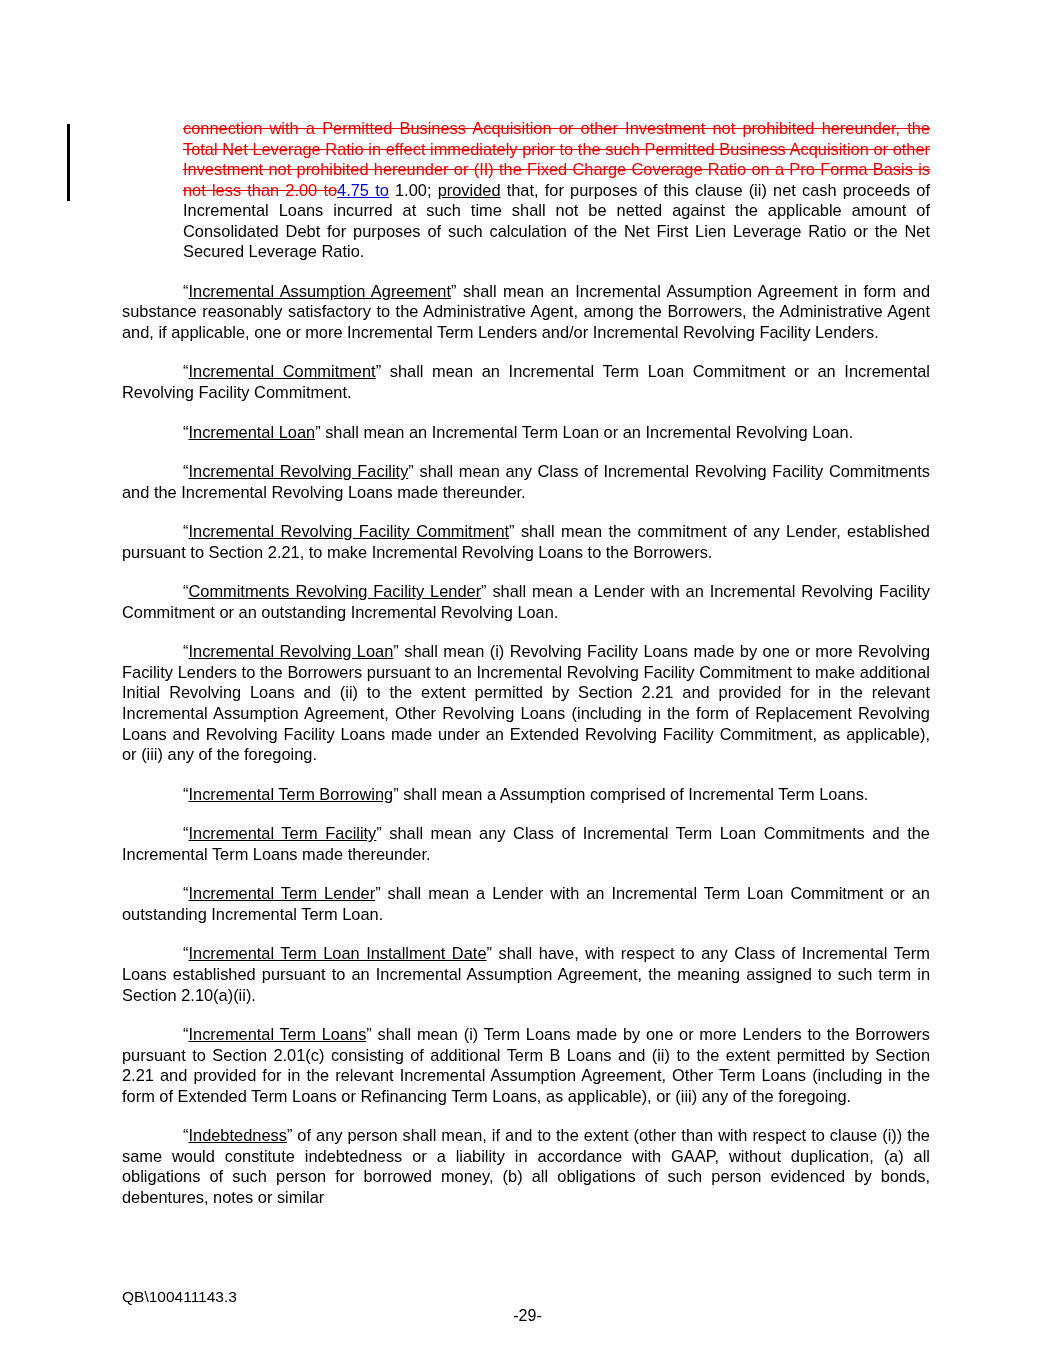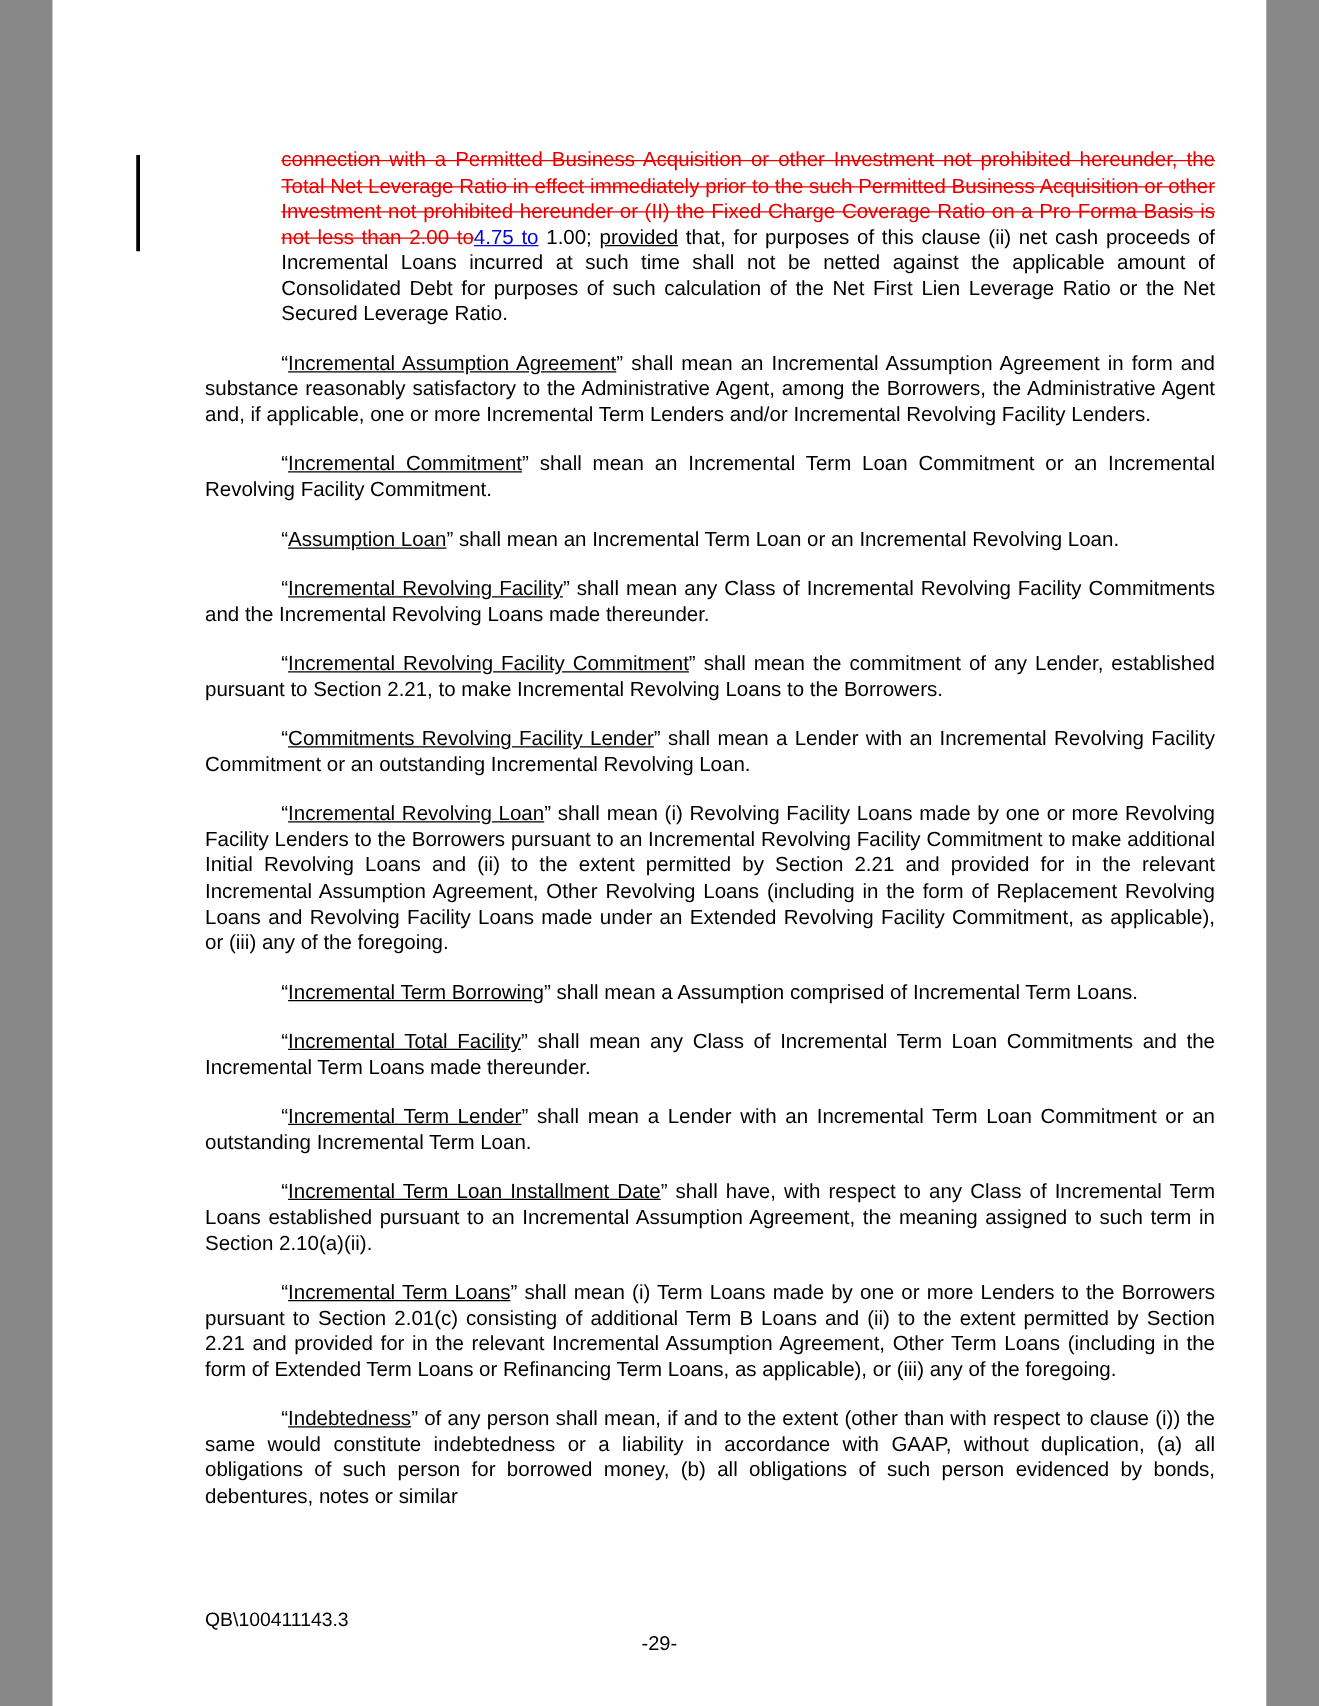--- a/index.html
+++ b/index.html
@@ -4,21 +4,21 @@
 <style>
   :root {
     --del: #e80000;
     --ins: #0000dd;
     --text: #000000;
     --page-bg: #ffffff;
   }
   html, body { margin: 0; padding: 0; background: #888; }
   .page {
     position: relative;
-    width: 971px;
+    width: 1055px;
     height: 1365px;
     background: var(--page-bg);
     margin: 0 auto;
     font-family: "Liberation Sans", sans-serif;
     color: var(--text);
     overflow: hidden;
   }
   .content {
     position: absolute;
     left: 122px;
@@ -61,27 +61,27 @@
 </style>
 </head>
 <body>
 
 <div class="page">
   <div class="change-bar"></div>
   <div class="content">
       <p class="para block-indent"><span class="del">connection with a Permitted Business Acquisition or other Investment not prohibited hereunder, the Total Net Leverage Ratio in effect immediately prior to the such Permitted Business Acquisition or other Investment not prohibited hereunder or (II) the Fixed Charge Coverage Ratio on a Pro Forma Basis is not less than 2.00 to</span><span class="ins">4.75 to</span><span> 1.00; </span><span class="uline">provided</span><span> that, for purposes of this clause (ii) net cash proceeds of Incremental Loans incurred at such time shall not be netted against the applicable amount of Consolidated Debt for purposes of such calculation of the Net First Lien Leverage Ratio or the Net Secured Leverage Ratio.</span></p>
       <p class="para first-indent"><span>“</span><span class="term">Incremental Assumption Agreement</span><span>” shall mean an Incremental Assumption Agreement in form and substance reasonably satisfactory to the Administrative Agent, among the Borrowers, the Administrative Agent and, if applicable, one or more Incremental Term Lenders and/or Incremental Revolving Facility Lenders.</span></p>
       <p class="para first-indent"><span>“</span><span class="term">Incremental Commitment</span><span>” shall mean an Incremental Term Loan Commitment or an Incremental Revolving Facility Commitment.</span></p>
-      <p class="para first-indent"><span>“</span><span class="term">Assumption Loan</span><span>” shall mean an Incremental Term Loan or an Incremental Revolving Loan.</span></p>
+      <p class="para first-indent"><span>“</span><span class="term">Incremental Loan</span><span>” shall mean an Incremental Term Loan or an Incremental Revolving Loan.</span></p>
       <p class="para first-indent"><span>“</span><span class="term">Incremental Revolving Facility</span><span>” shall mean any Class of Incremental Revolving Facility Commitments and the Incremental Revolving Loans made thereunder.</span></p>
       <p class="para first-indent"><span>“</span><span class="term">Incremental Revolving Facility Commitment</span><span>” shall mean the commitment of any Lender, established pursuant to Section 2.21, to make Incremental Revolving Loans to the Borrowers.</span></p>
       <p class="para first-indent"><span>“</span><span class="term">Commitments Revolving Facility Lender</span><span>” shall mean a Lender with an Incremental Revolving Facility Commitment or an outstanding Incremental Revolving Loan.</span></p>
       <p class="para first-indent"><span>“</span><span class="term">Incremental Revolving Loan</span><span>” shall mean (i) Revolving Facility Loans made by one or more Revolving Facility Lenders to the Borrowers pursuant to an Incremental Revolving Facility Commitment to make additional Initial Revolving Loans and (ii) to the extent permitted by Section 2.21 and provided for in the relevant Incremental Assumption Agreement, Other Revolving Loans (including in the form of Replacement Revolving Loans and Revolving Facility Loans made under an Extended Revolving Facility Commitment, as applicable), or (iii) any of the foregoing.</span></p>
       <p class="para first-indent"><span>“</span><span class="term">Incremental Term Borrowing</span><span>” shall mean a Assumption comprised of Incremental Term Loans.</span></p>
-      <p class="para first-indent"><span>“</span><span class="term">Incremental Total Facility</span><span>” shall mean any Class of Incremental Term Loan Commitments and the Incremental Term Loans made thereunder.</span></p>
+      <p class="para first-indent"><span>“</span><span class="term">Incremental Term Facility</span><span>” shall mean any Class of Incremental Term Loan Commitments and the Incremental Term Loans made thereunder.</span></p>
       <p class="para first-indent"><span>“</span><span class="term">Incremental Term Lender</span><span>” shall mean a Lender with an Incremental Term Loan Commitment or an outstanding Incremental Term Loan.</span></p>
       <p class="para first-indent"><span>“</span><span class="term">Incremental Term Loan Installment Date</span><span>” shall have, with respect to any Class of Incremental Term Loans established pursuant to an Incremental Assumption Agreement, the meaning assigned to such term in Section 2.10(a)(ii).</span></p>
       <p class="para first-indent"><span>“</span><span class="term">Incremental Term Loans</span><span>” shall mean (i) Term Loans made by one or more Lenders to the Borrowers pursuant to Section 2.01(c) consisting of additional Term B Loans and (ii) to the extent permitted by Section 2.21 and provided for in the relevant Incremental Assumption Agreement, Other Term Loans (including in the form of Extended Term Loans or Refinancing Term Loans, as applicable), or (iii) any of the foregoing.</span></p>
       <p class="para first-indent"><span>“</span><span class="term">Indebtedness</span><span>” of any person shall mean, if and to the extent (other than with respect to clause (i)) the same would constitute indebtedness or a liability in accordance with GAAP, without duplication, (a) all obligations of such person for borrowed money, (b) all obligations of such person evidenced by bonds, debentures, notes or similar</span></p>
     </div>
   <div class="page-number">-29-</div>
   <div class="doc-id">QB\100411143.3</div>
 </div>
 
 </body></html>

